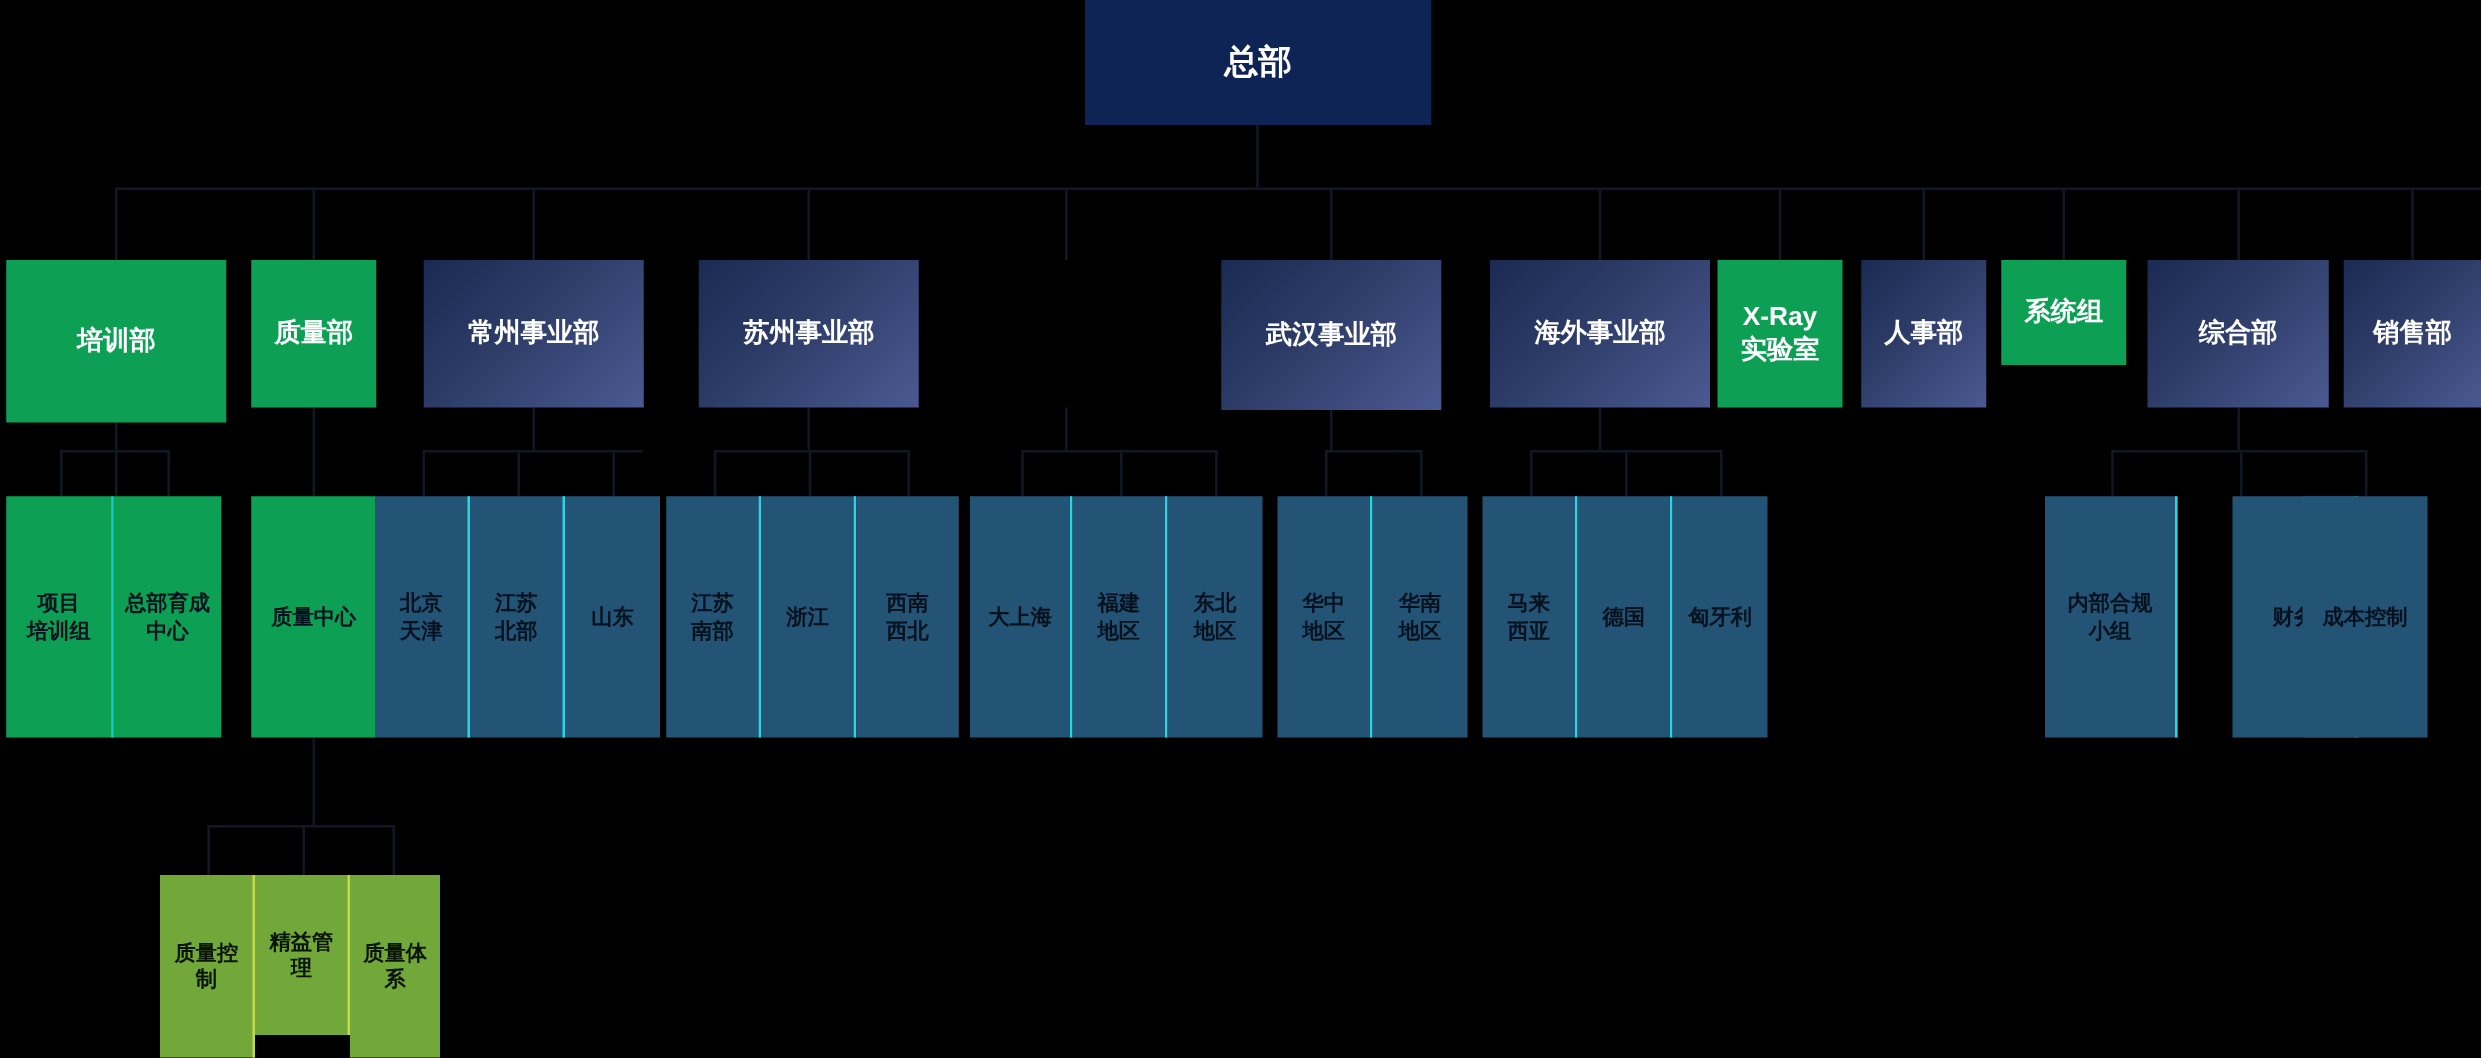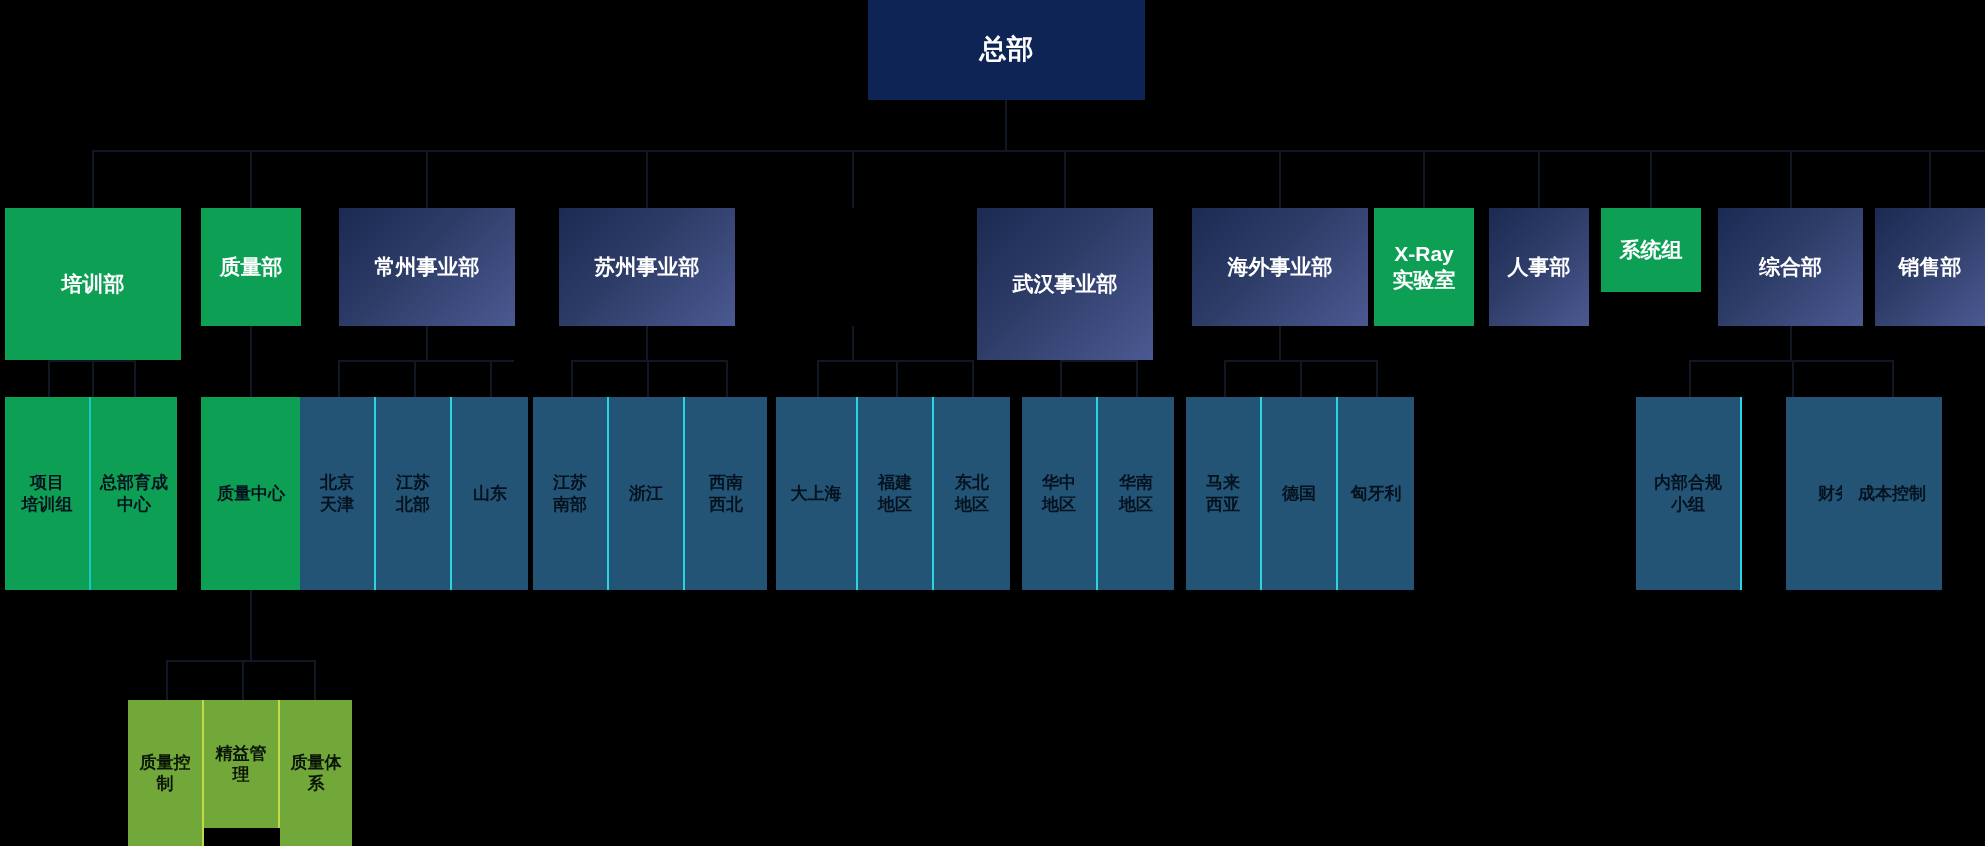--- a/index.html
+++ b/index.html
@@ -138,25 +138,25 @@
     <div class="connector" style="left: 1689px; top: 360px; width: 2px; height: 37px;"></div>
     <div class="connector" style="left: 1792px; top: 360px; width: 2px; height: 37px;"></div>
     <div class="connector" style="left: 1892px; top: 360px; width: 2px; height: 37px;"></div>
     <div class="connector" style="left: 250px; top: 590px; width: 2px; height: 40px;"></div>
     <div class="connector" style="left: 166px; top: 660px; width: 150px; height: 2px;"></div>
     <div class="connector" style="left: 250px; top: 630px; width: 2px; height: 30px;"></div>
     <div class="connector" style="left: 166px; top: 660px; width: 2px; height: 40px;"></div>
     <div class="connector" style="left: 242px; top: 660px; width: 2px; height: 40px;"></div>
     <div class="connector" style="left: 314px; top: 660px; width: 2px; height: 40px;"></div>
     <div class="node root" style="left: 868px; top: 0px; width: 277px; height: 100px;">总部</div>
-    <div class="node dept-green" style="left: 5px; top: 208px; width: 176px; height: 152px;">培训部</div>
+    <div class="node dept-green" style="left: 5px; top: 208px; width: 176px; height: 130px;">培训部</div>
     <div class="node dept-green" style="left: 201px; top: 208px; width: 100px; height: 118px;">质量部</div>
     <div class="node dept-blue" style="left: 339px; top: 208px; width: 176px; height: 118px;">常州事业部</div>
     <div class="node dept-blue" style="left: 559px; top: 208px; width: 176px; height: 118px;">苏州事业部</div>
-    <div class="node dept-blue" style="left: 977px; top: 208px; width: 176px; height: 152px;">武汉事业部</div>
+    <div class="node dept-blue" style="left: 977px; top: 208px; width: 176px; height: 120px;">武汉事业部</div>
     <div class="node dept-blue" style="left: 1192px; top: 208px; width: 176px; height: 118px;">海外事业部</div>
     <div class="node dept-green" style="left: 1374px; top: 208px; width: 100px; height: 118px;">X-Ray
 实验室</div>
     <div class="node dept-blue" style="left: 1489px; top: 208px; width: 100px; height: 118px;">人事部</div>
     <div class="node dept-green" style="left: 1601px; top: 208px; width: 100px; height: 84px;">系统组</div>
     <div class="node dept-blue" style="left: 1718px; top: 208px; width: 145px; height: 118px;">综合部</div>
     <div class="node dept-blue" style="left: 1875px; top: 208px; width: 110px; height: 118px;">销售部</div>
     <div class="node sub-green" style="left: 5px; top: 397px; width: 86px; height: 193px;">项目
 培训组</div>
     <div class="node sub-green last" style="left: 91px; top: 397px; width: 86px; height: 193px;">总部育成

